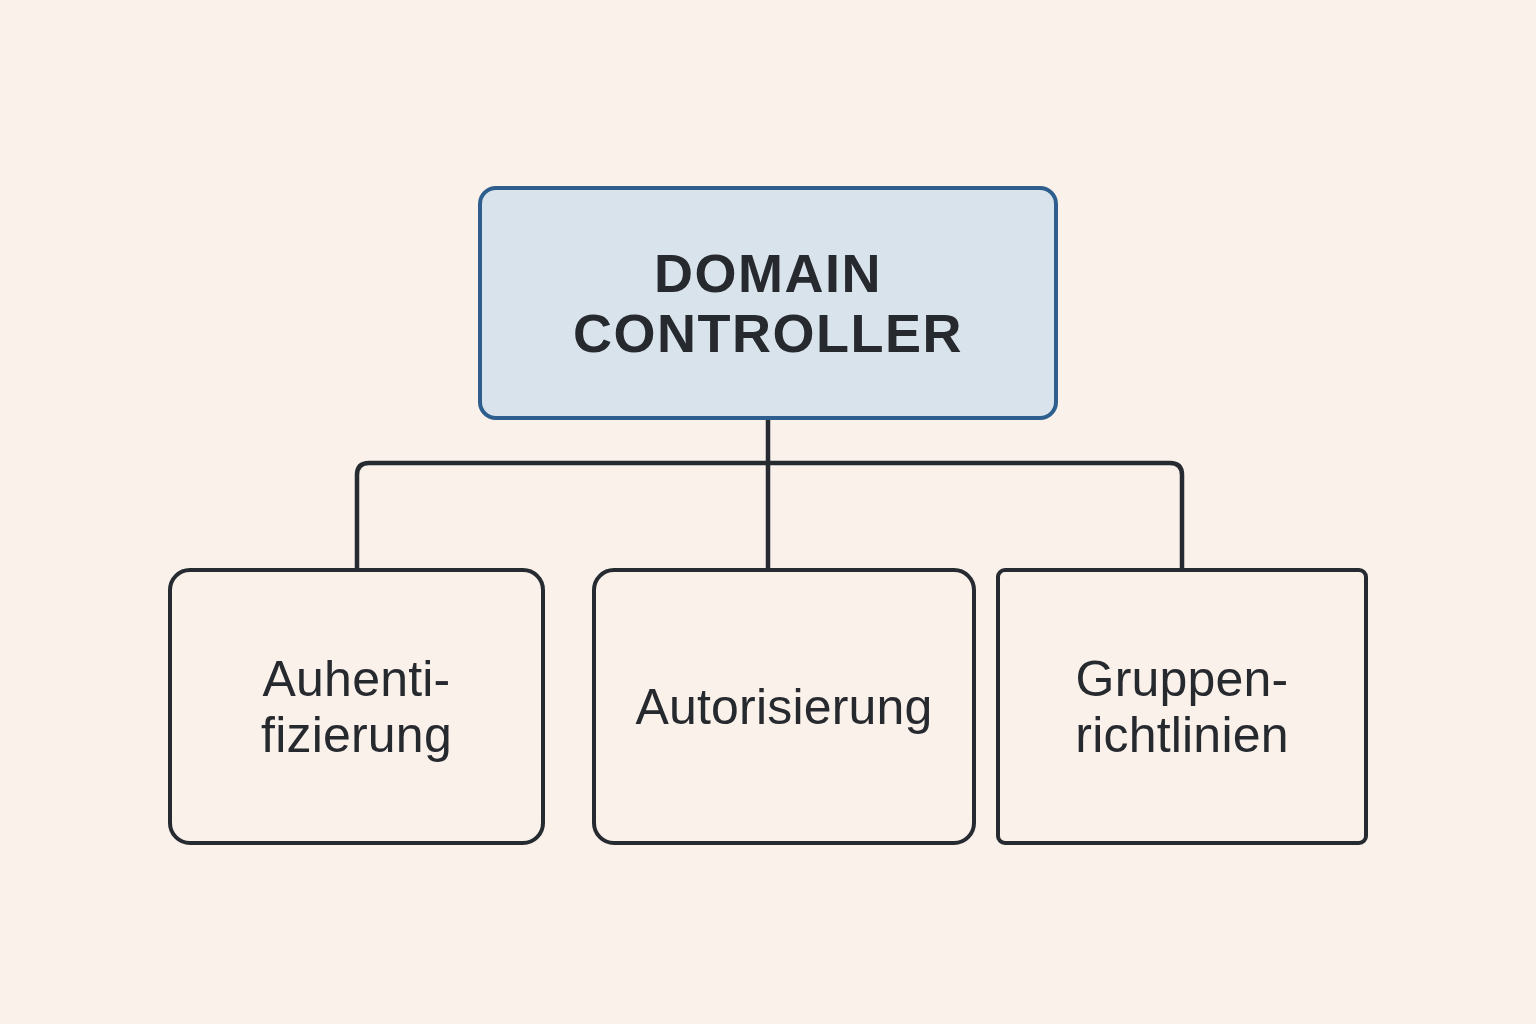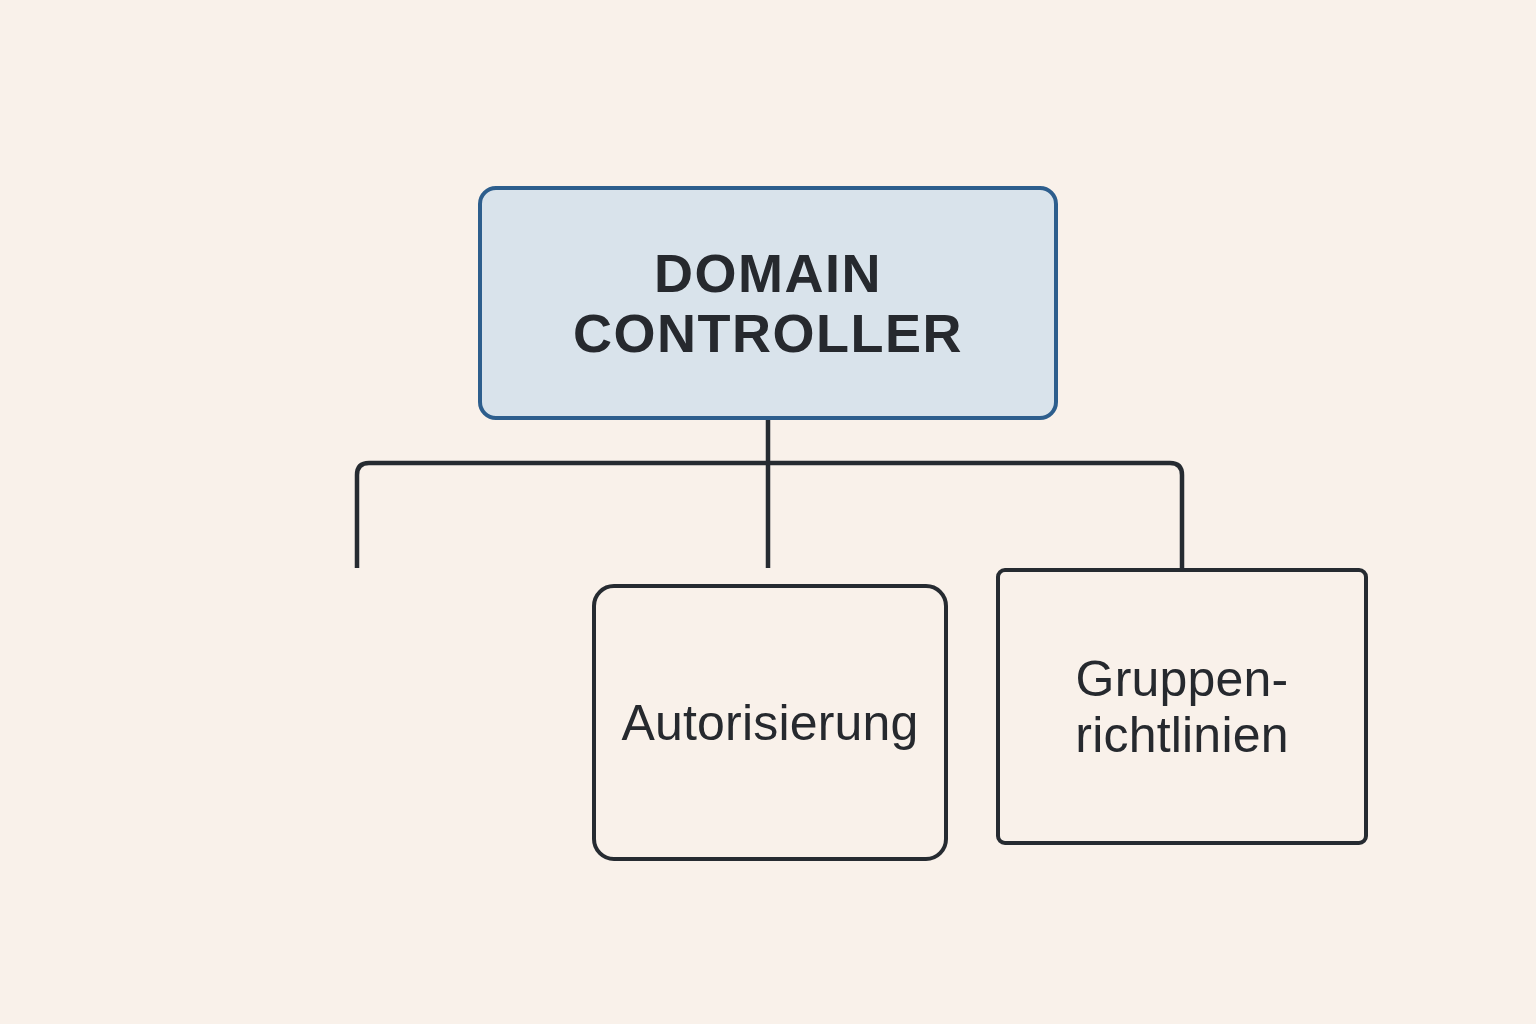--- a/index.html
+++ b/index.html
@@ -44,21 +44,21 @@
     margin-top: 48px;
   }
   .node-child {
     top: 568px;
     height: 277px;
     background: #F9F1EA;
     border: 4px solid #262B31;
     border-radius: 22px;
   }
   .node-child-0 { left: 168px;  width: 377px; }
-  .node-child-1 { left: 592px;  width: 356px; margin-top: 16px; }
+  .node-child-1 { left: 592px;  width: 384px; }
   .node-child-2 { left: 996px;  width: 372px; border-radius: 9px; }
 
   .node-label {
     color: #26292E;
     line-height: 1.12;
     letter-spacing: 0.2px;
     white-space: pre-line;
   }
   .node-root .node-label {
     font-size: 54px;
@@ -80,20 +80,24 @@
     <path d="M 369 463 L 1170 463" fill="none" stroke="#262B31" stroke-width="4.5" stroke-linecap="butt"></path>
     <path d="M 357 568 L 357 475 Q 357 463 369 463" fill="none" stroke="#262B31" stroke-width="4.5" stroke-linecap="butt"></path>
     <path d="M 1170 463 Q 1182 463 1182 475 L 1182 568" fill="none" stroke="#262B31" stroke-width="4.5" stroke-linecap="butt"></path>
   </svg>
 
   <div class="node node-root">
     <span class="node-label">DOMAIN
 CONTROLLER</span>
   </div>
 
+  <div class="node node-child node-child-0">
+    <span class="node-label">Auhenti-
+fizierung</span>
+  </div>
 
   <div class="node node-child node-child-1">
     <span class="node-label">Autorisierung</span>
   </div>
 
   <div class="node node-child node-child-2">
     <span class="node-label">Gruppen-
 richtlinien</span>
   </div>
 

